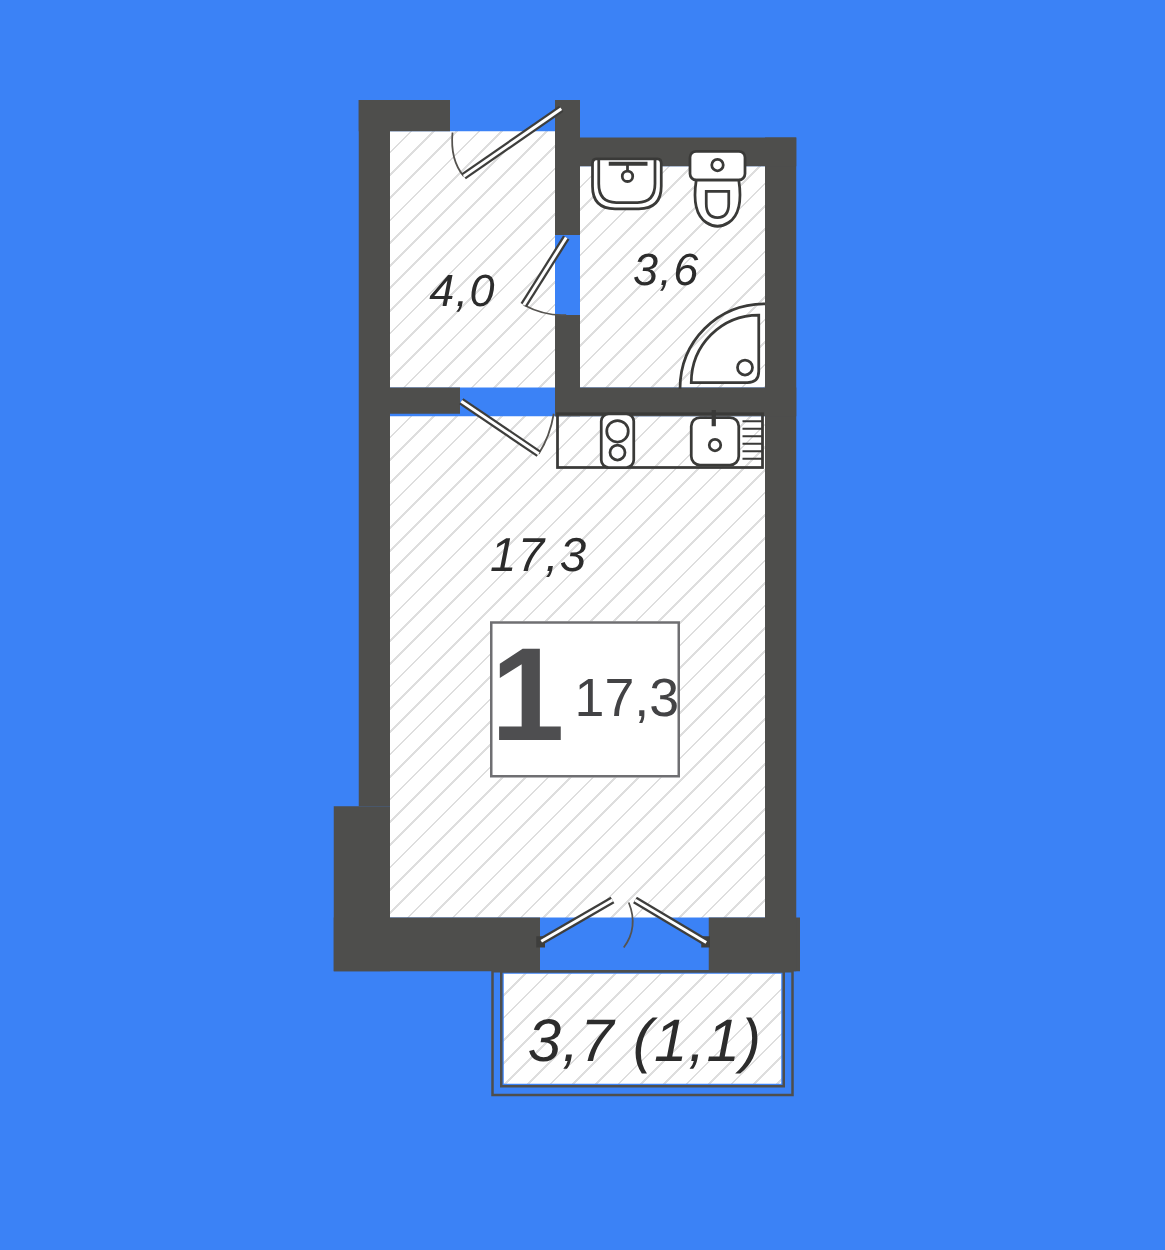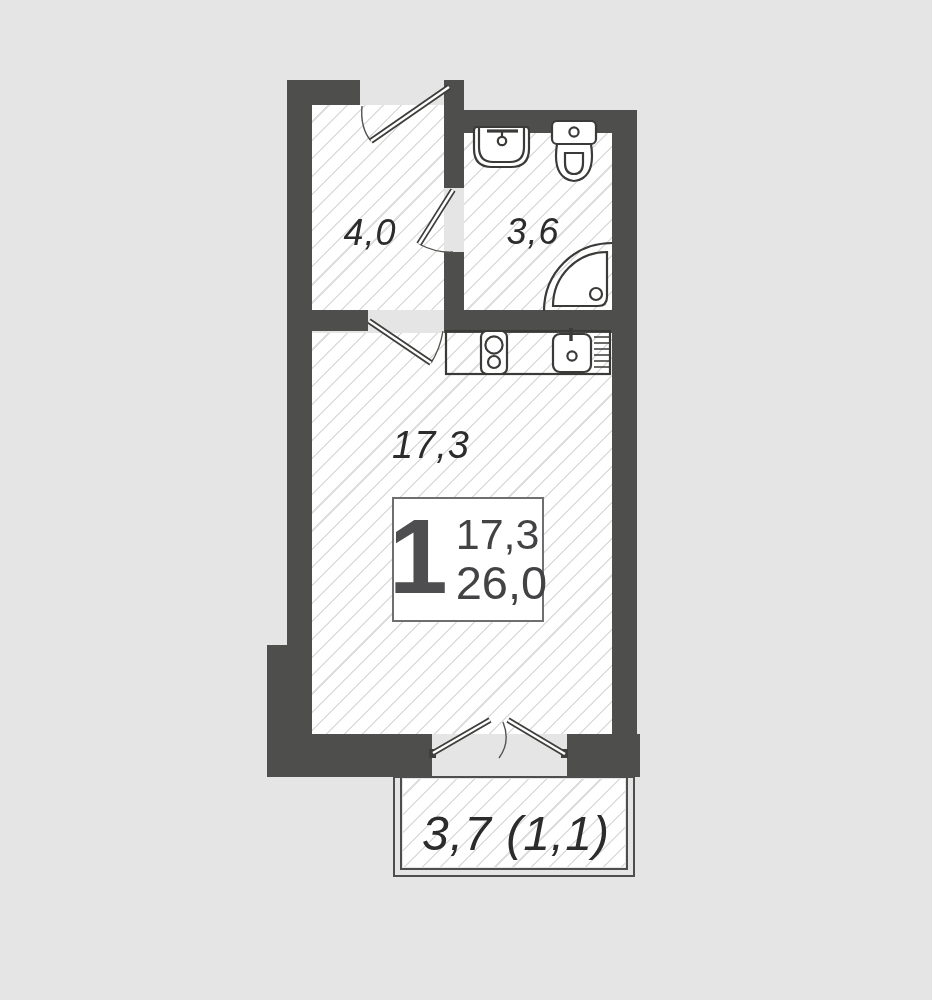--- a/index.html
+++ b/index.html
@@ -1,17 +1,17 @@
 <!DOCTYPE html>
 <html><head>
 <meta charset="utf-8">
 <style>
   html,body{margin:0;padding:0;background:#fff;}
   .canvas{
-    position:relative;width:932px;height:1000px;background:#e5e5e5;overflow:hidden;
+    position:relative;width:932px;height:1000px;background:#3b82f6;overflow:hidden;
     font-family:"Liberation Sans", sans-serif;
   }
   .floor{
     position:absolute;
     background:repeating-linear-gradient(135deg,#ffffff 0px,#ffffff 11.3px,#dedede 11.3px,#dedede 12.8px);
   }
   .wall{position:absolute;background:#4e4e4c;}
   .room-label{
     position:absolute;transform:translate(-50%,-50%);
     font-style:italic;color:#2c2c2c;letter-spacing:1px;white-space:nowrap;
@@ -123,25 +123,24 @@
       <g>
         <rect x="553" y="334" width="38" height="38" rx="7" fill="#ffffff"></rect>
         <line x1="571" y1="328" x2="571" y2="341" stroke-width="3.4"></line>
         <circle cx="572" cy="356" r="4.6" fill="#ffffff"></circle>
         <path d="M594 337 H610 M594 343 H610 M594 349 H610 M594 355 H610 M594 361 H610 M594 367 H610" stroke-width="1.6"></path>
       </g>
     </g>
   </svg>
 
   <div class="room-label" style="left:370px;top:233px;font-size:36px;">4,0</div>
-  <div class="room-label" style="left:533px;top:216px;font-size:36px;margin-top:16px;">3,6</div>
+  <div class="room-label" style="left:533px;top:216px;font-size:36px;">3,6</div>
   <div class="room-label" style="left:431px;top:445px;font-size:38px;">17,3</div>
   <div class="room-label" style="left:516px;top:833px;font-size:48px;">3,7 (1,1)</div>
 
   <div class="info-box">
     <div class="info-rooms">1</div>
     <div class="info-col">
       <div class="info-living">17,3</div>
-      <div class="info-total">26,0</div>
     </div>
   </div>
 
 </div>
 
 </body></html>

